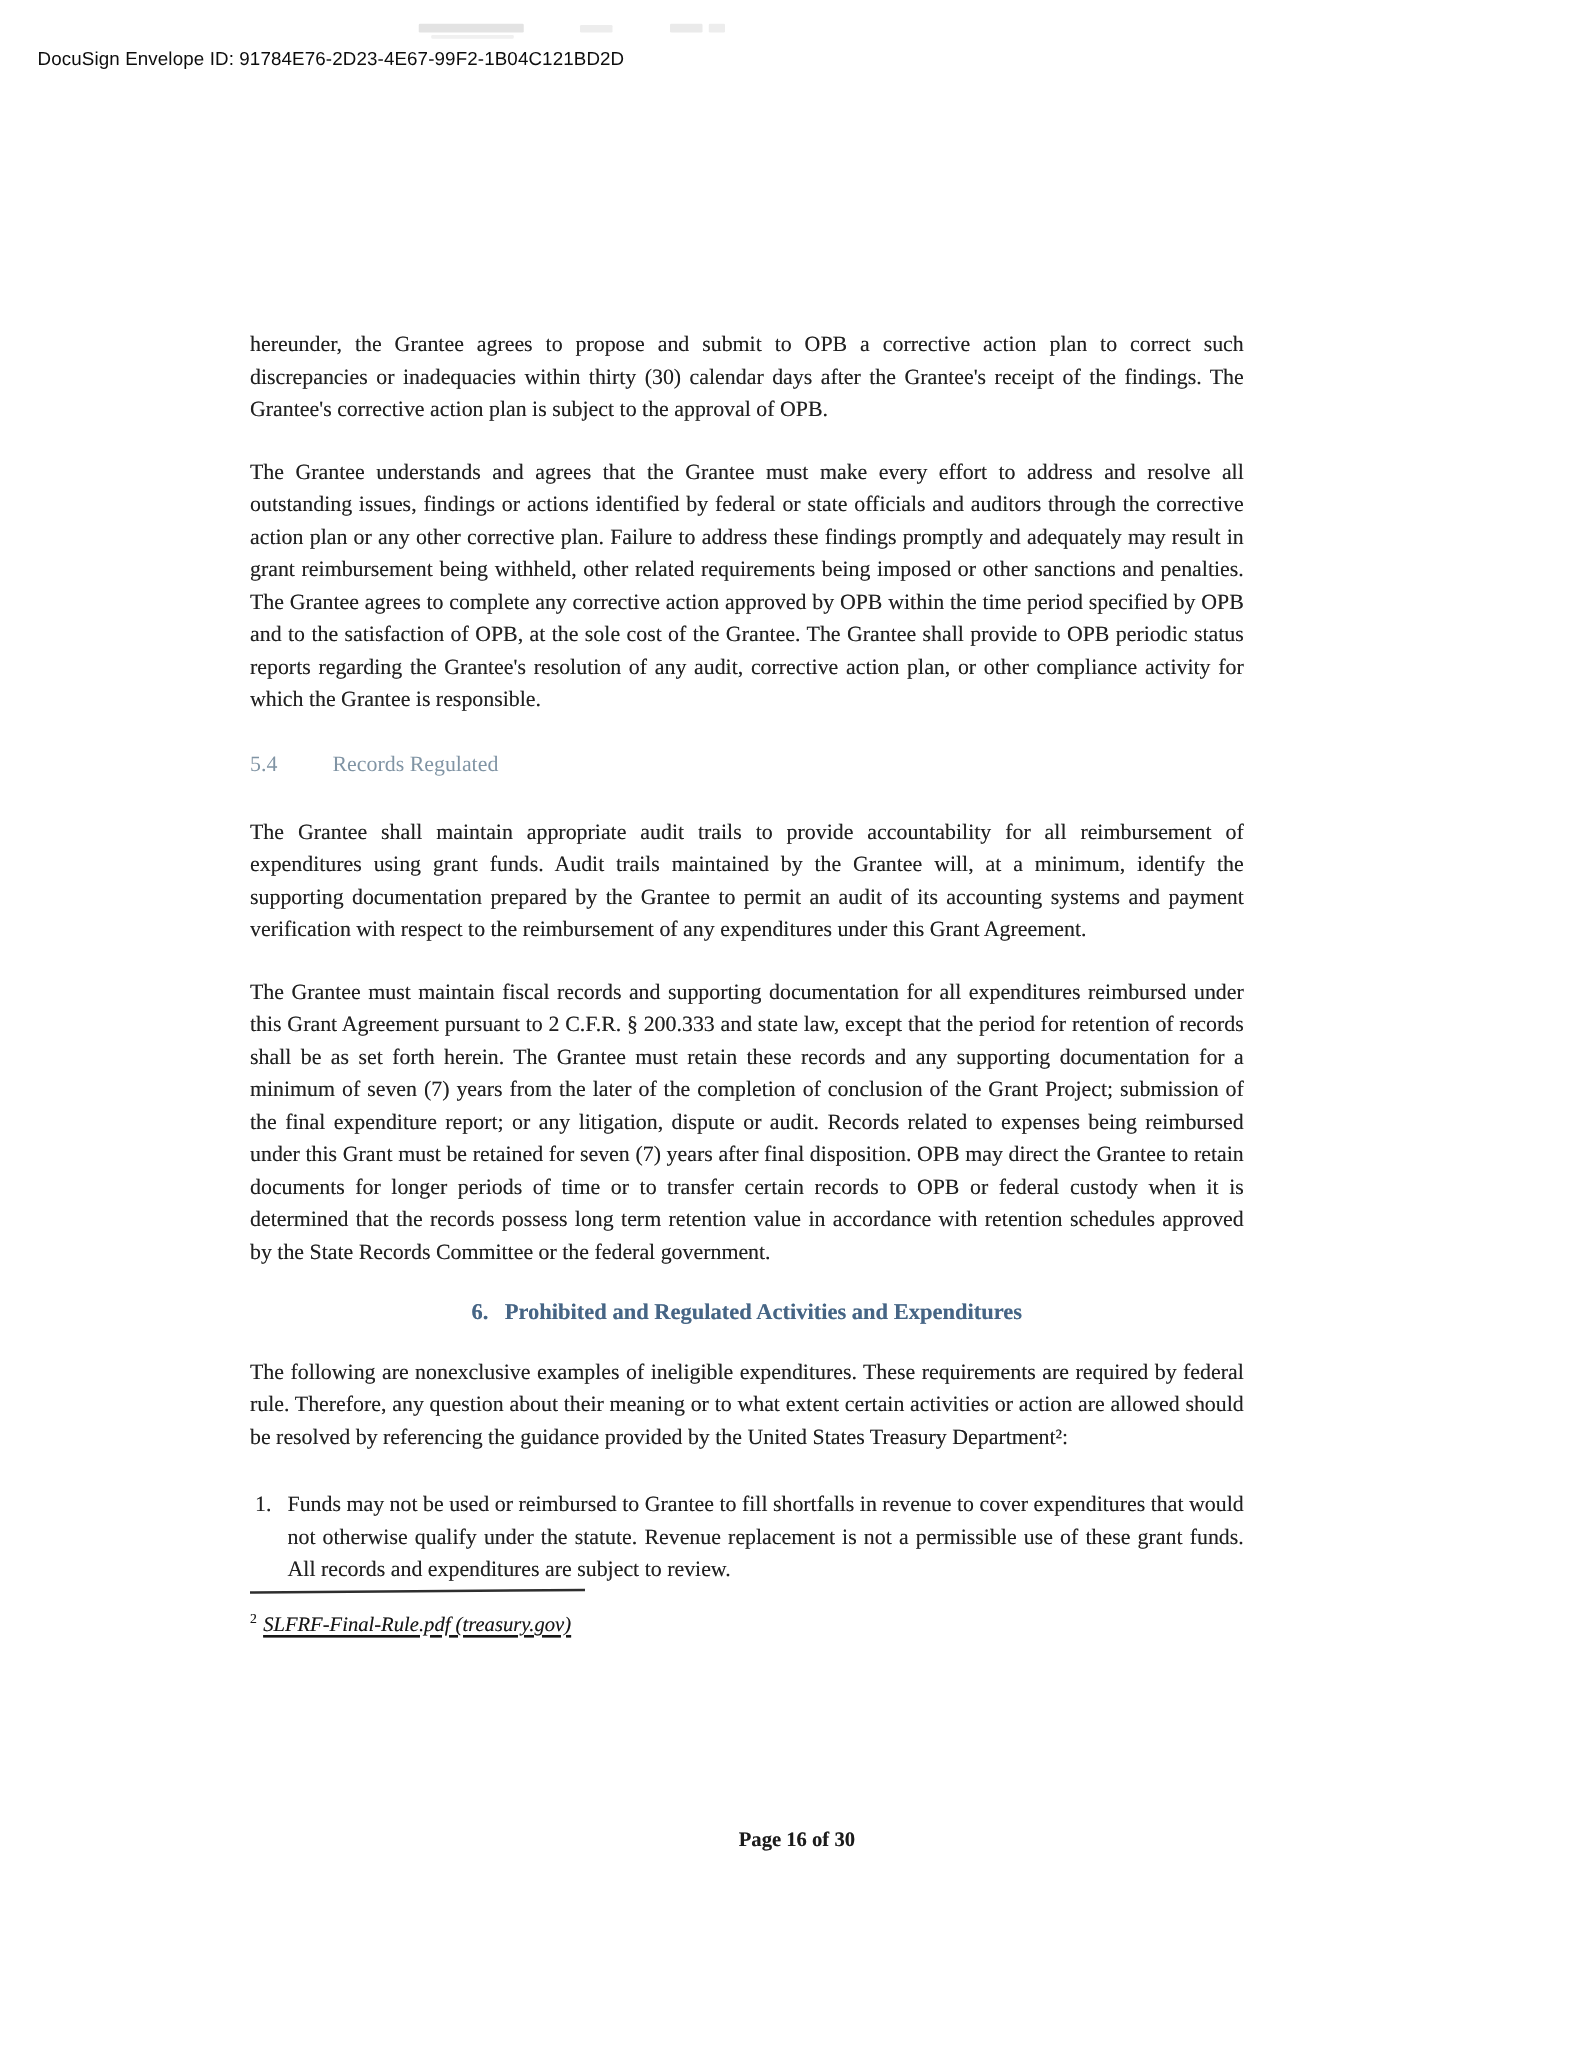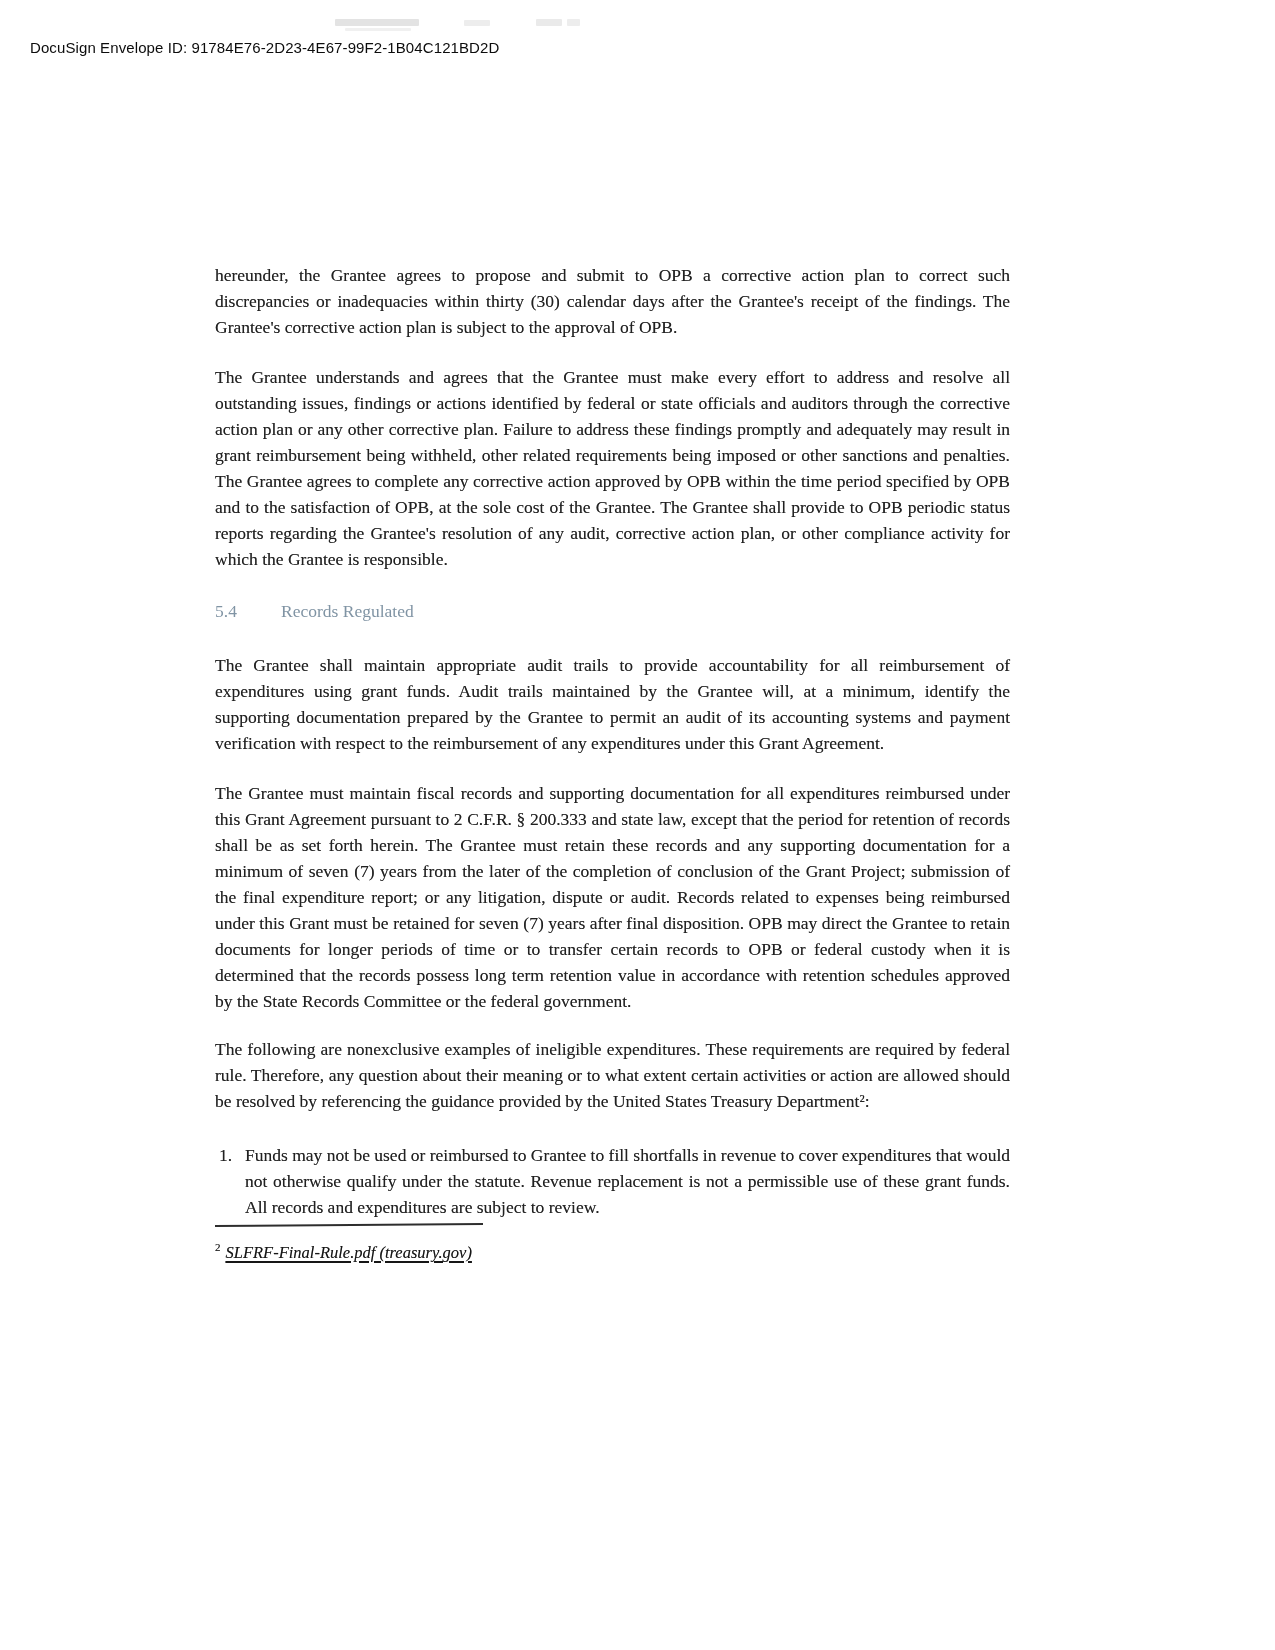--- a/index.html
+++ b/index.html
@@ -20,21 +20,21 @@
   .artifact.a3{left:536px;top:3px;width:26px;height:7px;background:#eaeaea;}
   .artifact.a4{left:567px;top:3px;width:13px;height:7px;background:#ededed;}
 
   .docusign{
     position:absolute;left:30px;top:23px;
     font-family:"Liberation Sans", sans-serif;
     font-size:15px;color:#0c0c0c;letter-spacing:0.1px;
   }
 
   .content{
-    position:absolute;left:215px;top:246px;width:795px;
+    position:absolute;left:200px;top:246px;width:795px;
     font-size:17.5px;line-height:26px;
     text-shadow:0 0 .4px rgba(20,20,20,.45);
   }
   .content p{margin:0;text-align:justify;}
   .p-gap-24{margin-top:24px !important;}
   .p-gap-28{margin-top:28px !important;}
   .p-gap-22{margin-top:22px !important;}
 
   .subheading{
     margin-top:26px;
@@ -98,34 +98,38 @@
 
     <div class="subheading">
       <span class="num">5.4</span>
       <span>Records Regulated</span>
     </div>
 
     <p class="p-gap-28">The Grantee shall maintain appropriate audit trails to provide accountability for all reimbursement of expenditures using grant funds. Audit trails maintained by the Grantee will, at a minimum, identify the supporting documentation prepared by the Grantee to permit an audit of its accounting systems and payment verification with respect to the reimbursement of any expenditures under this Grant Agreement.</p>
 
     <p class="p-gap-24">The Grantee must maintain fiscal records and supporting documentation for all expenditures reimbursed under this Grant Agreement pursuant to 2 C.F.R. § 200.333 and state law, except that the period for retention of records shall be as set forth herein. The Grantee must retain these records and any supporting documentation for a minimum of seven (7) years from the later of the completion of conclusion of the Grant Project; submission of the final expenditure report; or any litigation, dispute or audit. Records related to expenses being reimbursed under this Grant must be retained for seven (7) years after final disposition. OPB may direct the Grantee to retain documents for longer periods of time or to transfer certain records to OPB or federal custody when it is determined that the records possess long term retention value in accordance with retention schedules approved by the State Records Committee or the federal government.</p>
 
+    <div class="section-heading">
+      <span class="num">6.</span><span>Prohibited and Regulated Activities and Expenditures</span>
+    </div>
 
 
     <p class="p-gap-22">The following are nonexclusive examples of ineligible expenditures. These requirements are required by federal rule. Therefore, any question about their meaning or to what extent certain activities or action are allowed should be resolved by referencing the guidance provided by the United States Treasury Department²:</p>
 
     <div class="numbered-list">
       <div class="list-item">
         <span class="list-num">1.</span>
         <span>Funds may not be used or reimbursed to Grantee to fill shortfalls in revenue to cover expenditures that would not otherwise qualify under the statute. Revenue replacement is not a permissible use of these grant funds. All records and expenditures are subject to review.</span>
       </div>
     </div>
 
     <div class="footnote-block">
       <div class="footnote-rule"></div>
       <div class="footnote">
         <sup>2</sup><span class="fn-link">SLFRF-Final-Rule.pdf (treasury.gov)</span>
       </div>
     </div>
 
   </div>
 
+  <div class="page-footer">Page 16 of 30</div>
 
 </div>
 
 </body></html>

